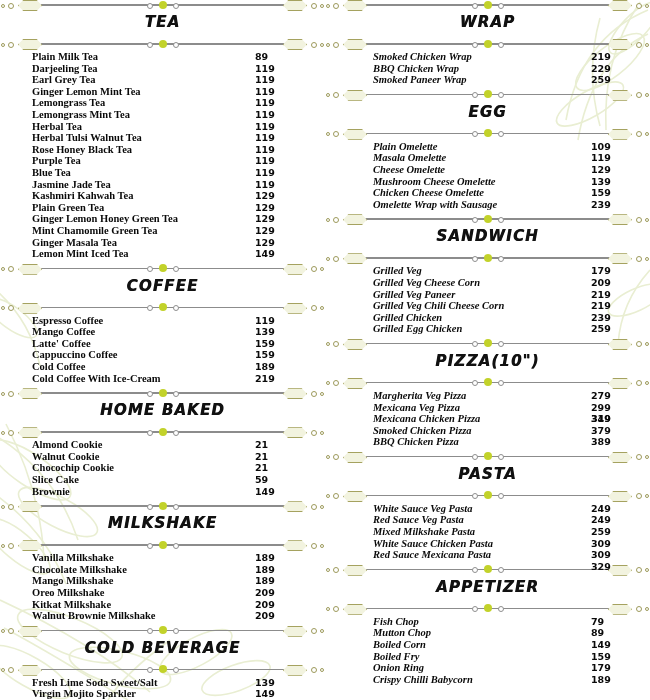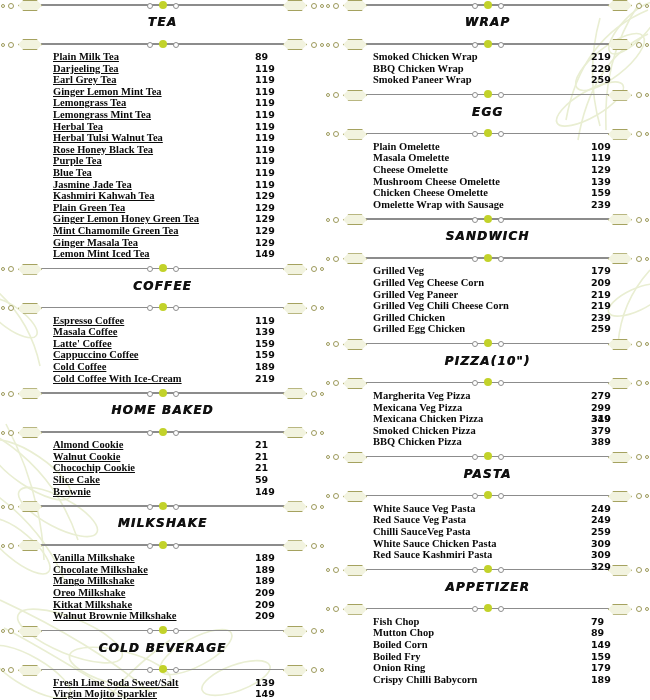--- a/index.html
+++ b/index.html
@@ -46,21 +46,21 @@
     position: relative;
     height: 30px;
   }
   .section-title {
     position: relative;
     z-index: 3;
     text-align: center;
     font-family: "DejaVu Sans", sans-serif;
     font-weight: bold;
     font-style: italic;
-    font-size: 12px;
+    font-size: 15px;
     letter-spacing: 1.2px;
     line-height: 26px;
     color: #111111;
     text-transform: uppercase;
     white-space: nowrap;
     text-shadow: 0.5px 0 0 #111;
   }
 
   
   .divider {
@@ -137,26 +137,26 @@
     font-family: "Liberation Serif", serif;
     font-weight: bold;
   }
   .item-price {
     font-family: "DejaVu Sans", sans-serif;
     font-weight: bold;
     font-size: 9.5px;
   }
 
   
-  .col-left .item-name  { padding-left: 53px; text-decoration: underline; }
+  .col-left .item-name  { padding-left: 32px; }
   .col-left .item-price { position: absolute; left: 255px; }
   .col-left .item-row   { position: relative; }
 
   
-  .col-right .item-name  { padding-left: 48px; }
+  .col-right .item-name  { padding-left: 48px; font-style: italic; }
   .col-right .item-price { position: absolute; left: 266px; }
   .col-right .item-row   { position: relative; }
 </style>
 </head>
 <body>
 
 <svg id="leaf-bg" viewBox="0 0 650 700" preserveAspectRatio="none" aria-hidden="true">
   <g fill="none" stroke="#e9eed2" stroke-width="1.6">
 
     <path d="M648 10 C 600 30, 575 70, 566 120"></path>
@@ -324,21 +324,21 @@
           <div class="cside cl"></div>
           <div class="cdot"></div>
           <div class="cside cr"></div>
         </div>
         <div class="items">
           <div class="item-row">
             <span class="item-name">Espresso Coffee</span>
             <span class="item-price">119</span>
           </div>
           <div class="item-row">
-            <span class="item-name">Masala Coffee</span>
+            <span class="item-name">Mango Coffee</span>
             <span class="item-price">139</span>
           </div>
           <div class="item-row">
             <span class="item-name">Latte' Coffee</span>
             <span class="item-price">159</span>
           </div>
           <div class="item-row">
             <span class="item-name">Cappuccino Coffee</span>
             <span class="item-price">159</span>
           </div>
@@ -741,29 +741,29 @@
         <div class="items">
           <div class="item-row">
             <span class="item-name">White Sauce Veg Pasta</span>
             <span class="item-price">249</span>
           </div>
           <div class="item-row">
             <span class="item-name">Red Sauce Veg Pasta</span>
             <span class="item-price">249</span>
           </div>
           <div class="item-row">
-            <span class="item-name">Chilli SauceVeg Pasta</span>
+            <span class="item-name">Mixed Milkshake Pasta</span>
             <span class="item-price">259</span>
           </div>
           <div class="item-row">
             <span class="item-name">White Sauce Chicken Pasta</span>
             <span class="item-price">309</span>
           </div>
           <div class="item-row">
-            <span class="item-name">Red Sauce Kashmiri Pasta</span>
+            <span class="item-name">Red Sauce Mexicana Pasta</span>
             <span class="item-price">309</span>
           </div>
           <div class="item-row">
             <span class="item-price">329</span>
           </div>
         </div>
       </div>
       <div class="menu-section">
         <div class="divider">
           <div class="rule"></div>

